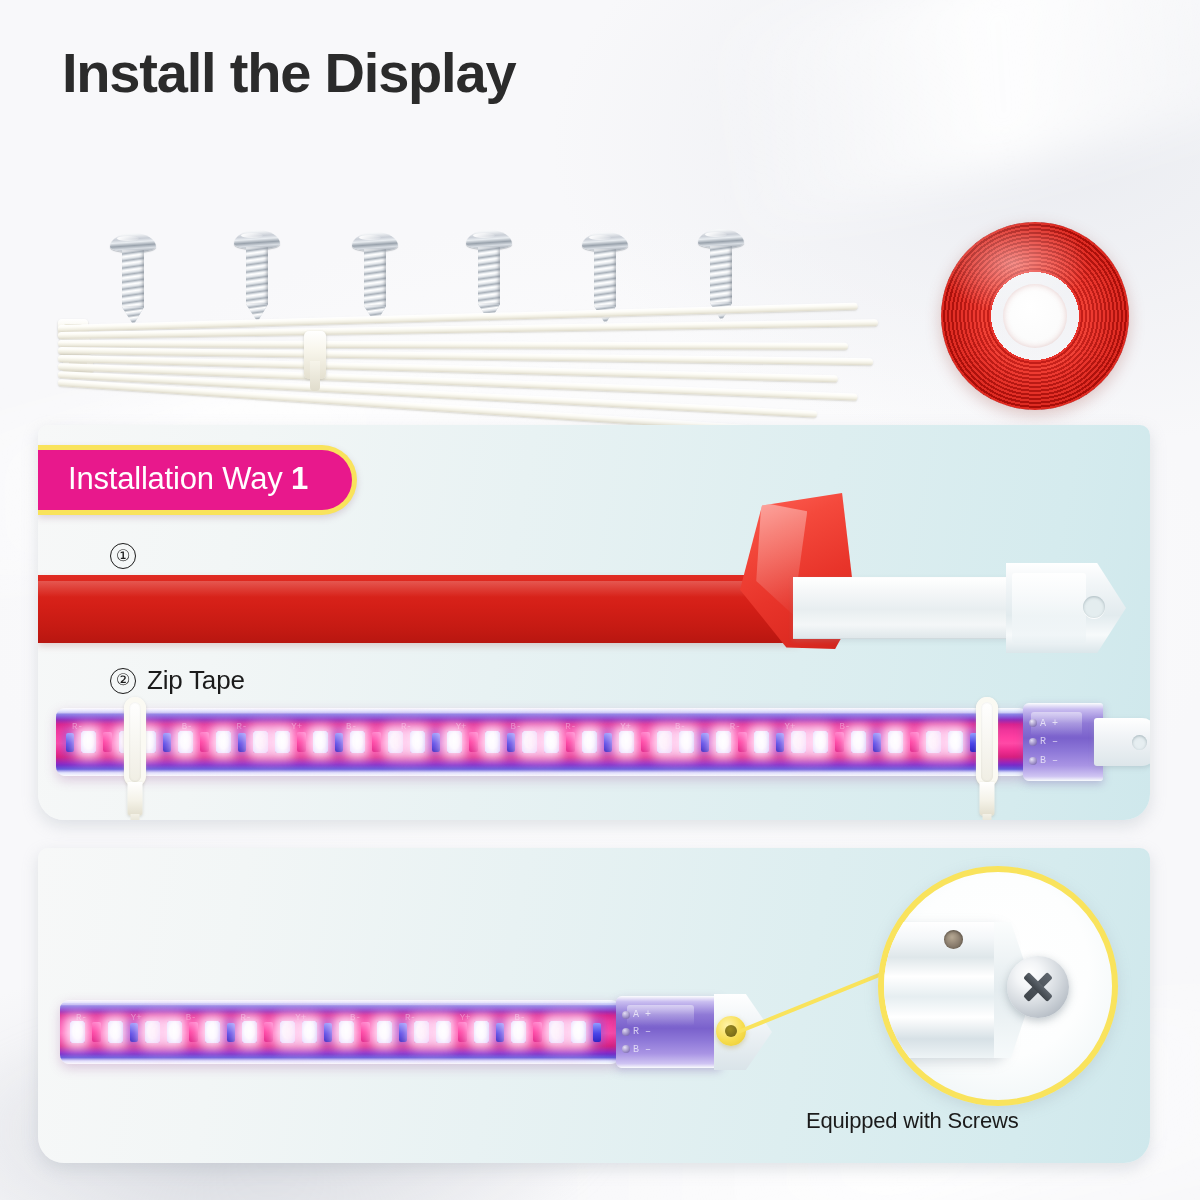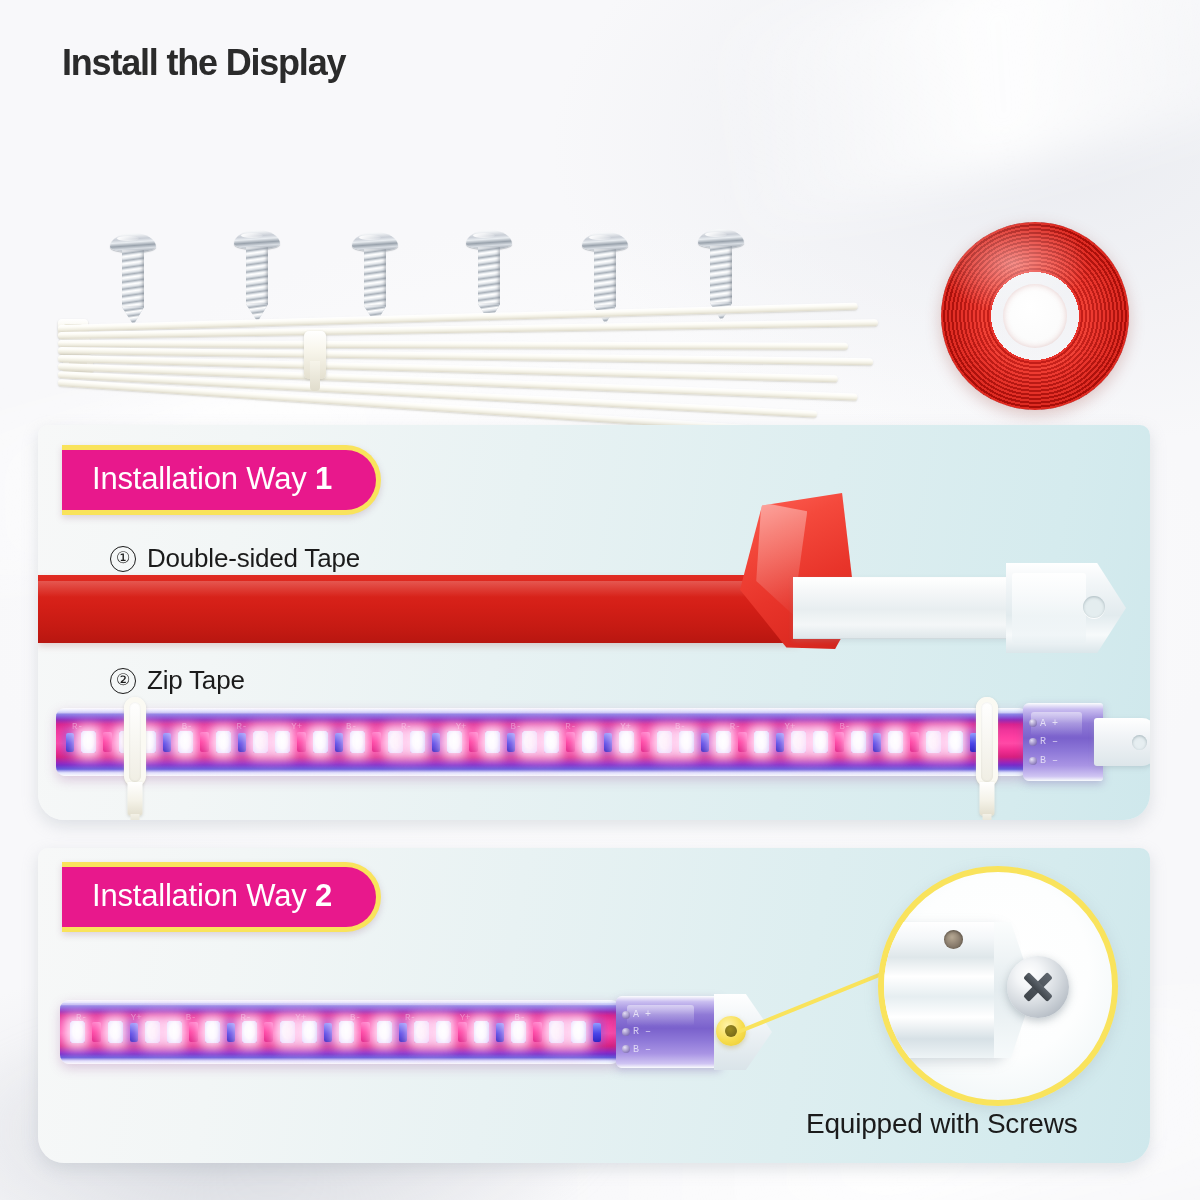--- a/index.html
+++ b/index.html
@@ -46,21 +46,21 @@
     left: -80px; top: 1000px; width: 700px; height: 260px;
     background: radial-gradient(ellipse at 50% 50%, rgba(205,208,215,0.55) 0%, rgba(255,255,255,0) 70%);
     filter: blur(14px);
     pointer-events: none;
   }
 
   
   #header { position: absolute; left: 62px; top: 44px; width: 1090px; }
 
   #title {
-    font-size: 36px;
+    font-size: 56px;
     font-weight: bold;
     color: #2b2b2b;
     letter-spacing: -1.2px;
     line-height: 1.05;
     white-space: nowrap;
   }
 
   #subtitle {
     margin-top: 20px;
     font-size: 29px;
@@ -204,21 +204,20 @@
     padding: 11px 44px 13px 30px;
     background: #e8188c;
     border: 5px solid #f9e35c;
     border-left: none;
     border-radius: 0 40px 40px 0;
     color: #ffffff;
     font-size: 31px;
     letter-spacing: -0.2px;
     white-space: nowrap;
     box-shadow: 0 3px 7px rgba(130,80,120,0.22);
-    margin-left: 24px;
   }
   .way-badge .num { font-weight: bold; }
   #panel1 .way-badge { top: 20px; }
   #panel2 .way-badge { top: 14px; }
 
   
   .step-label {
     position: absolute;
     display: flex;
     align-items: center;
@@ -488,21 +487,21 @@
     box-shadow: 0 2px 5px rgba(170,150,50,0.35);
   }
   #callout-dot::after {
     content: "";
     position: absolute; left: 9px; top: 9px; width: 12px; height: 12px;
     border-radius: 50%;
     background: radial-gradient(circle at 40% 35%, #9a8a20, #6d6216);
   }
   #screws-caption {
     position: absolute; left: 806px; top: 1108px;
-    font-size: 28px;
+    font-size: 22px;
     color: #1b1b1b;
     letter-spacing: -0.2px;
     white-space: nowrap;
   }
 </style>
 </head>
 <body>
 
 <div id="page">
 
@@ -572,21 +571,20 @@
   </div>
 
   <div class="panel" id="panel1">
 
     <div class="way-badge">
       <span>Installation Way </span><span class="num">1</span>
     </div>
 
     <div class="step-label" id="step-tape">
       <span class="step-num">①</span>
-      <span>Double-sided Tape</span>
     </div>
 
     <div id="tape-band"></div>
     <div id="tape-peel"></div>
     <div id="clear-strip"></div>
     <div id="strip-cap"></div>
     <div id="strip-cap-hole"></div>
 
     <div class="step-label" id="step-zip">
       <span class="step-num">②</span>
@@ -690,23 +688,20 @@
       <div class="tail"></div>
     </div>
     <div class="tie-wrap" style="left:938px; top:272px; width:22px; height:90px;">
       <div class="ring"></div>
       <div class="tail"></div>
     </div>
   </div>
 
   <div class="panel" id="panel2">
 
-    <div class="way-badge">
-      <span>Installation Way </span><span class="num">2</span>
-    </div>
 
     <div class="led-strip" style="left:22px; top:152px; width:560px; height:64px;">
       <div class="led-body">
         <div class="led-marks">
           <span>R-</span>
             <span>Y+</span>
             <span>B-</span>
             <span>R-</span>
             <span>Y+</span>
             <span>B-</span>

